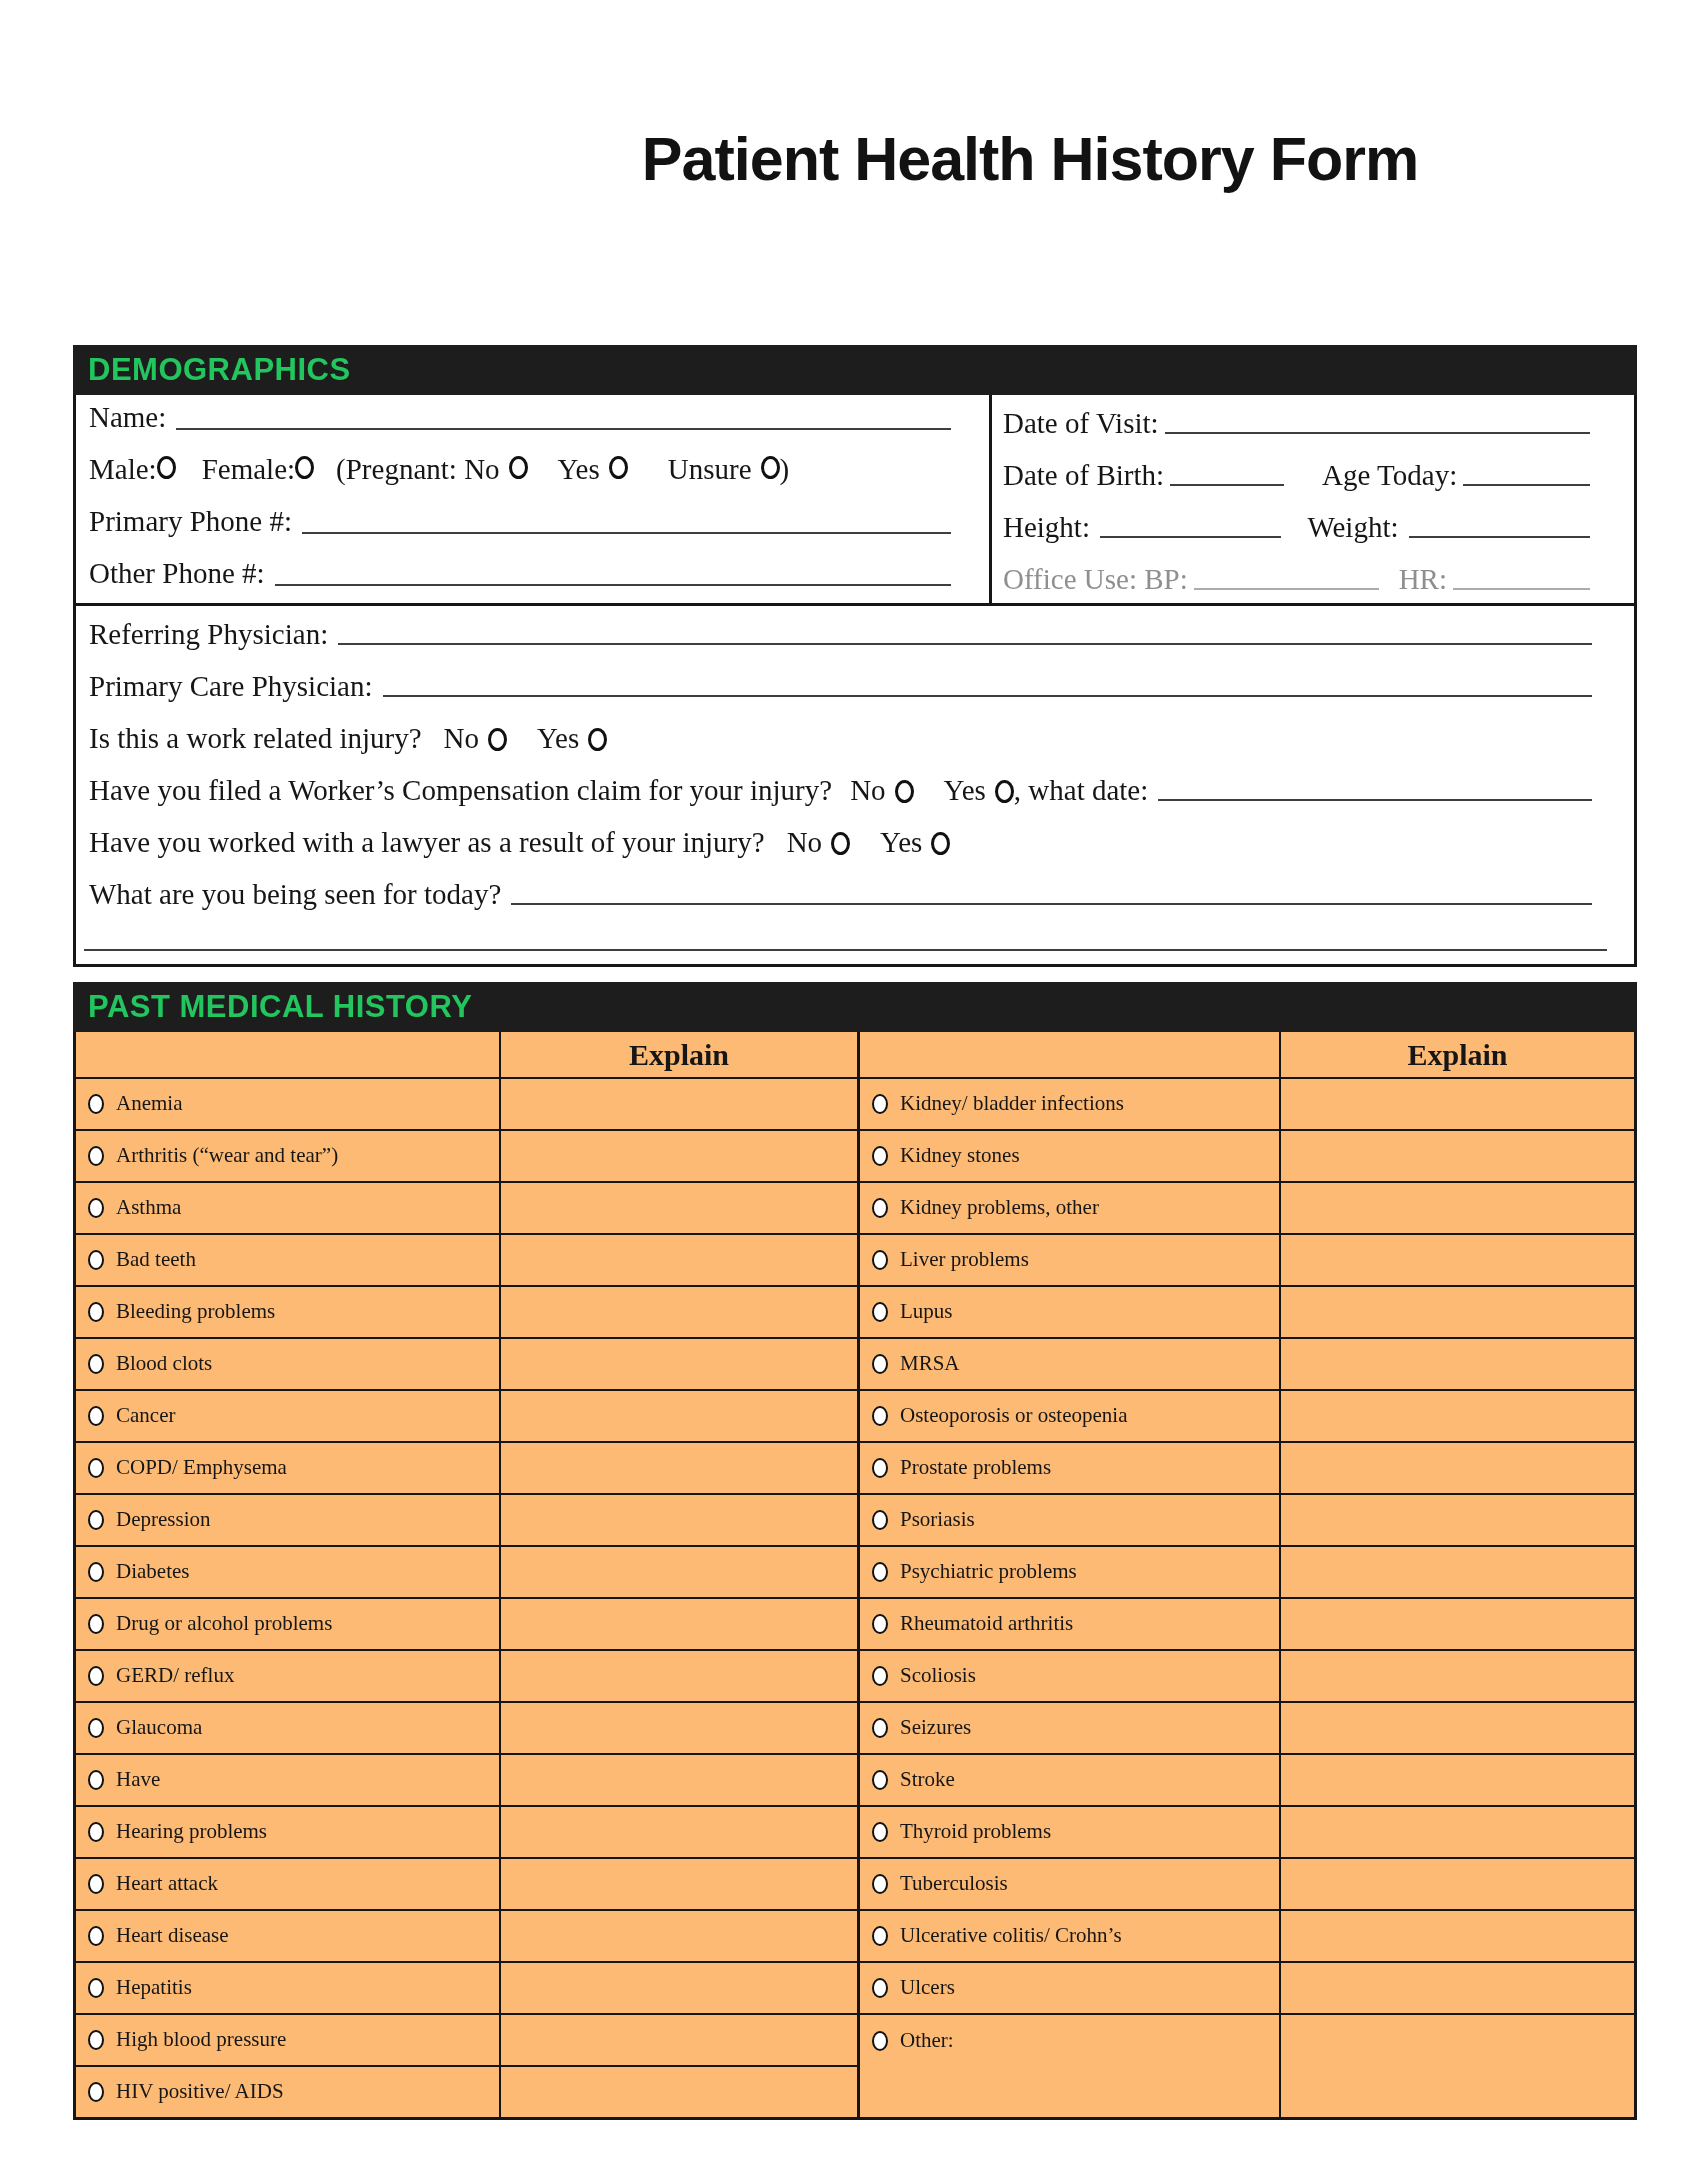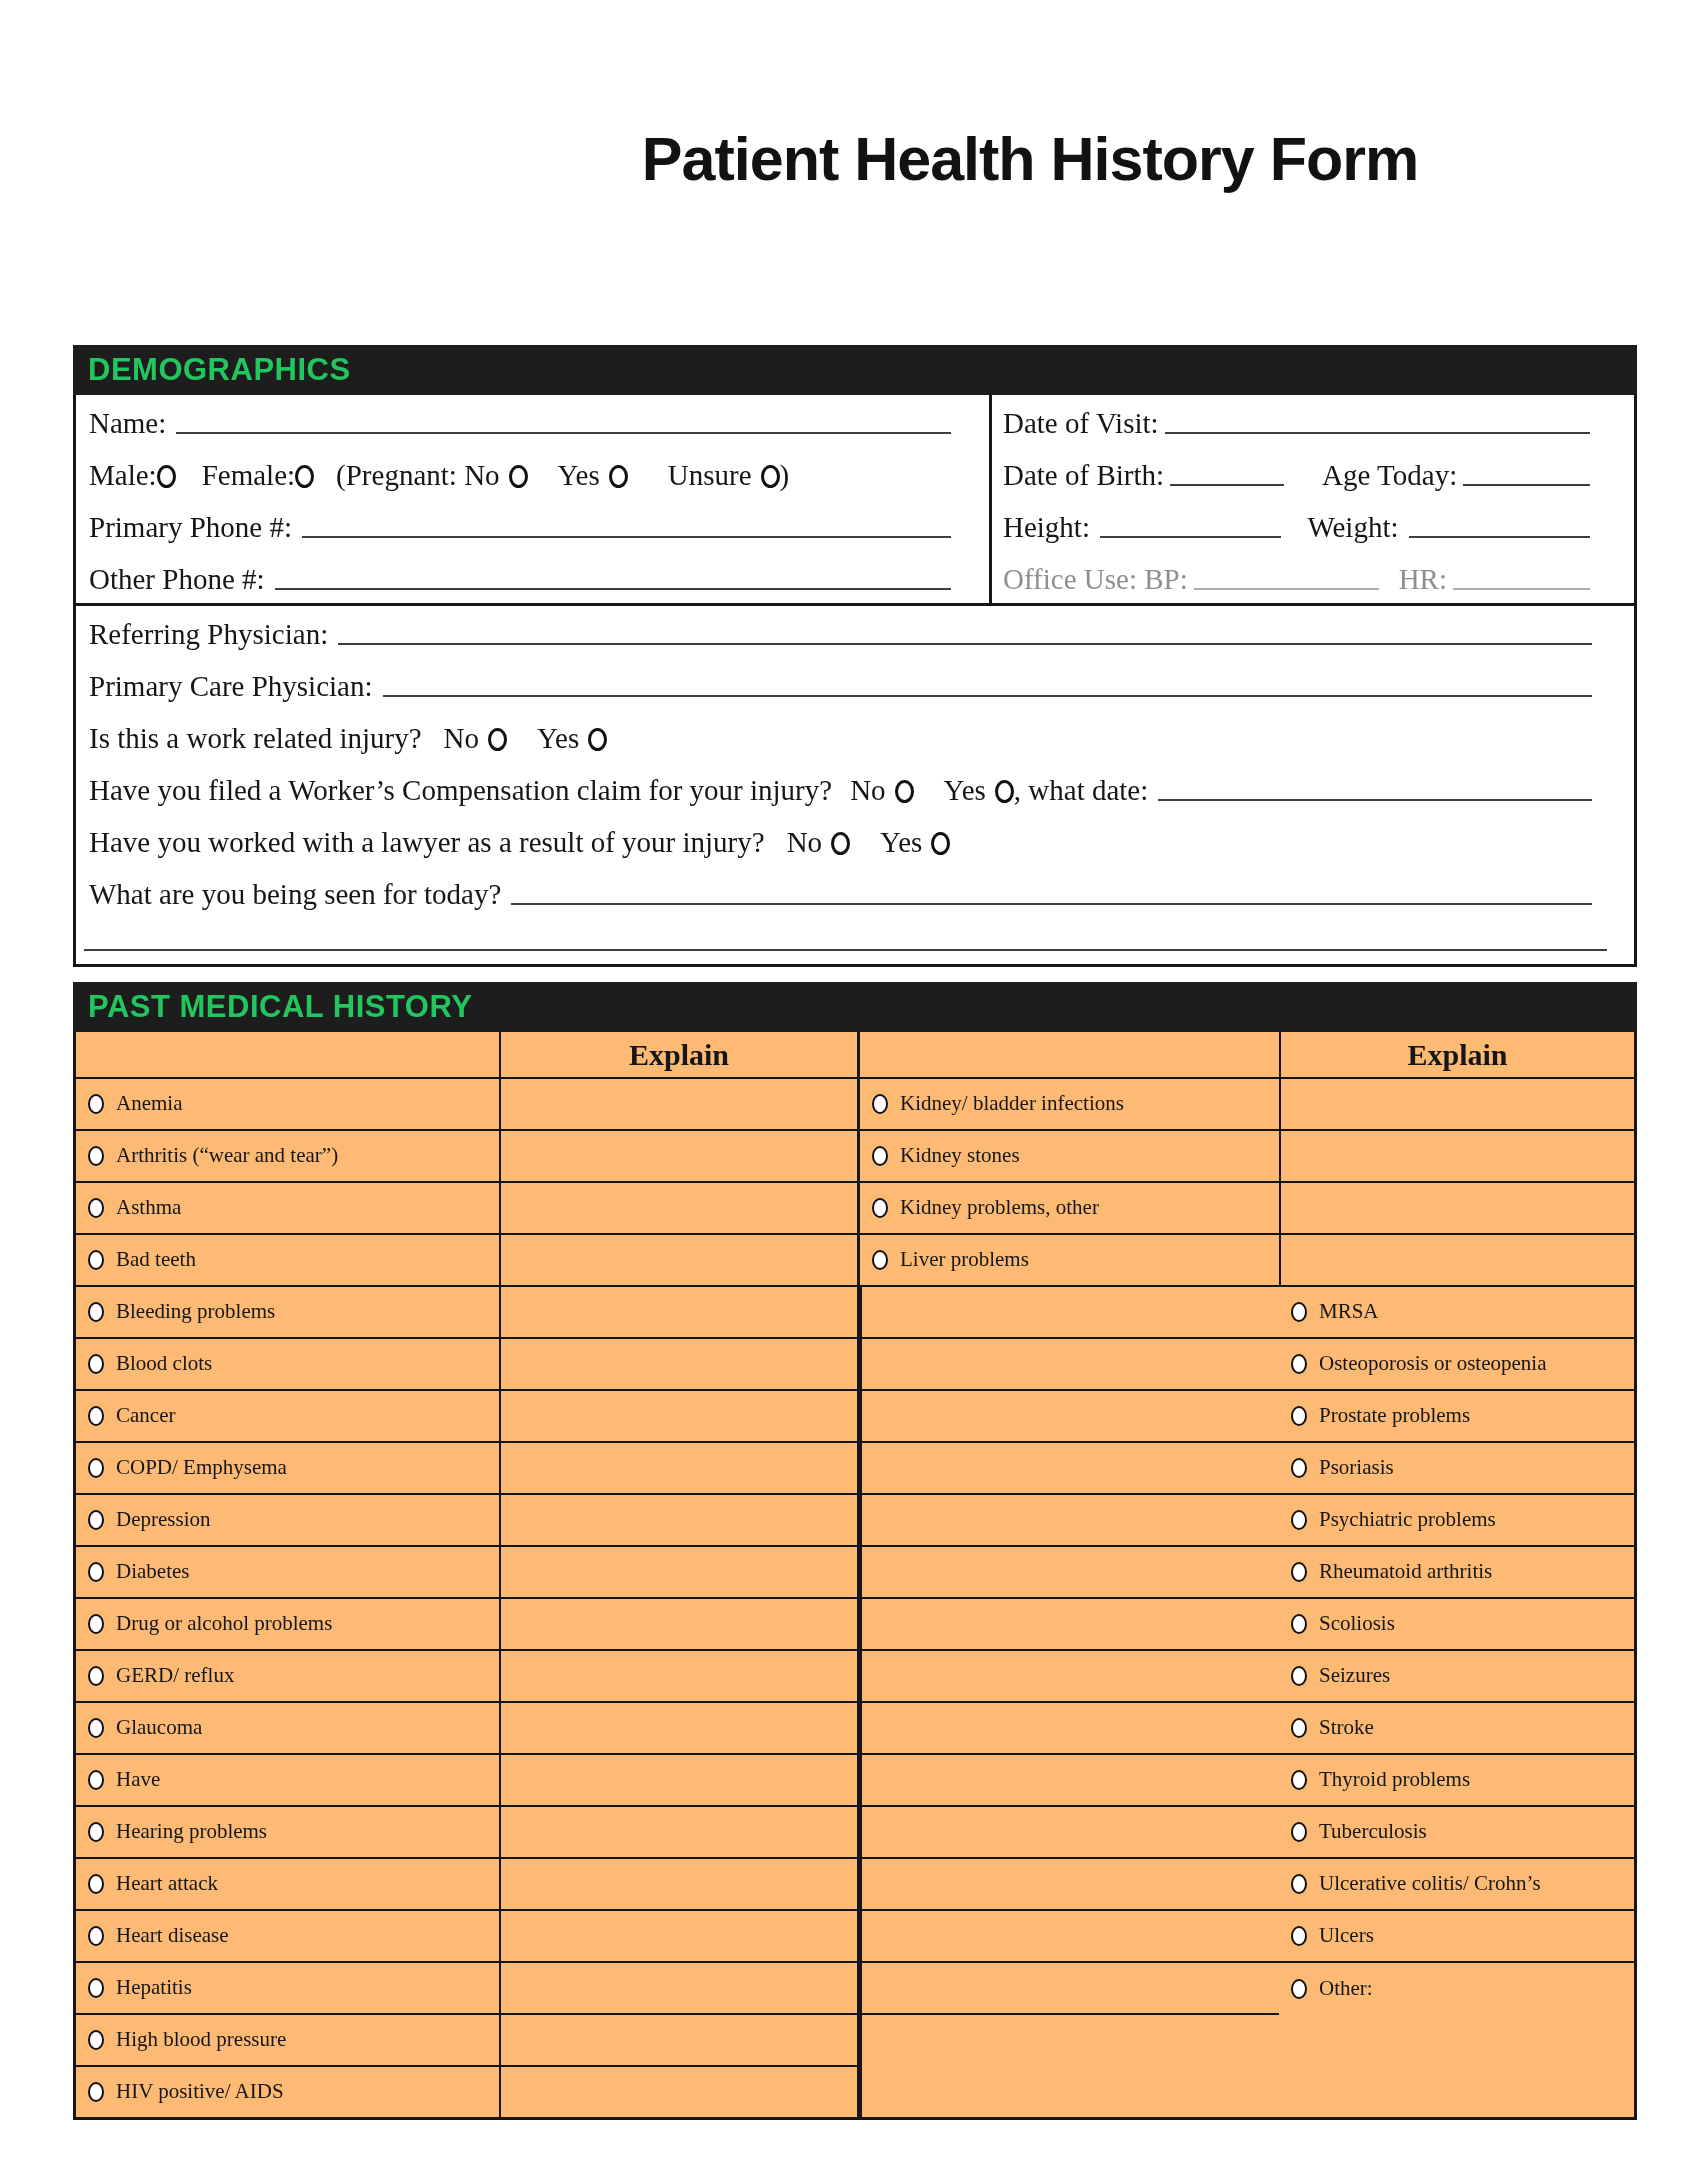--- a/index.html
+++ b/index.html
@@ -34,21 +34,21 @@
 
   
   .demo-box{border:3px solid var(--ink);border-top:none;background:#fff;}
   .demo-top{display:flex;border-bottom:3px solid var(--ink);}
   .demo-left{width:916px;border-right:3px solid var(--ink);}
   .demo-right{flex:1;}
   .row{
     display:flex;align-items:flex-end;height:52px;
     font-size:29px;line-height:1.12;padding-bottom:8px;white-space:nowrap;
   }
-  .demo-left .row{padding-left:13px;padding-right:38px;}
+  .demo-left .row{padding-left:13px;padding-right:38px;align-items:center;}
   .demo-right .row{padding-left:11px;padding-right:44px;}
   .demo-bottom .row{padding-left:13px;padding-right:42px;}
   .line-row{height:46px;padding-left:8px !important;padding-right:27px !important;}
   .fill{
     display:inline-block;border-bottom:2.6px solid var(--line);
     height:30px;margin-bottom:5px;flex-shrink:1;
   }
   .f1{flex:1;}
   .f135{flex:1.35;}
   .w115{width:114px;flex:none;}
@@ -332,20 +332,24 @@
           <div class="cell cond bt">
             <span class="oc"></span>
             <span class="clbl">Kidney problems, other</span>
           </div>
           <div class="cell explain bt bl"></div>
           <div class="cell cond bt">
             <span class="oc"></span>
             <span class="clbl">Liver problems</span>
           </div>
           <div class="cell explain bt bl"></div>
+          <div class="cell cond bt">
+            <span class="oc"></span>
+            <span class="clbl">Lupus</span>
+          </div>
           <div class="cell explain bt bl"></div>
           <div class="cell cond bt">
             <span class="oc"></span>
             <span class="clbl">MRSA</span>
           </div>
           <div class="cell explain bt bl"></div>
           <div class="cell cond bt">
             <span class="oc"></span>
             <span class="clbl">Osteoporosis or osteopenia</span>
           </div>

